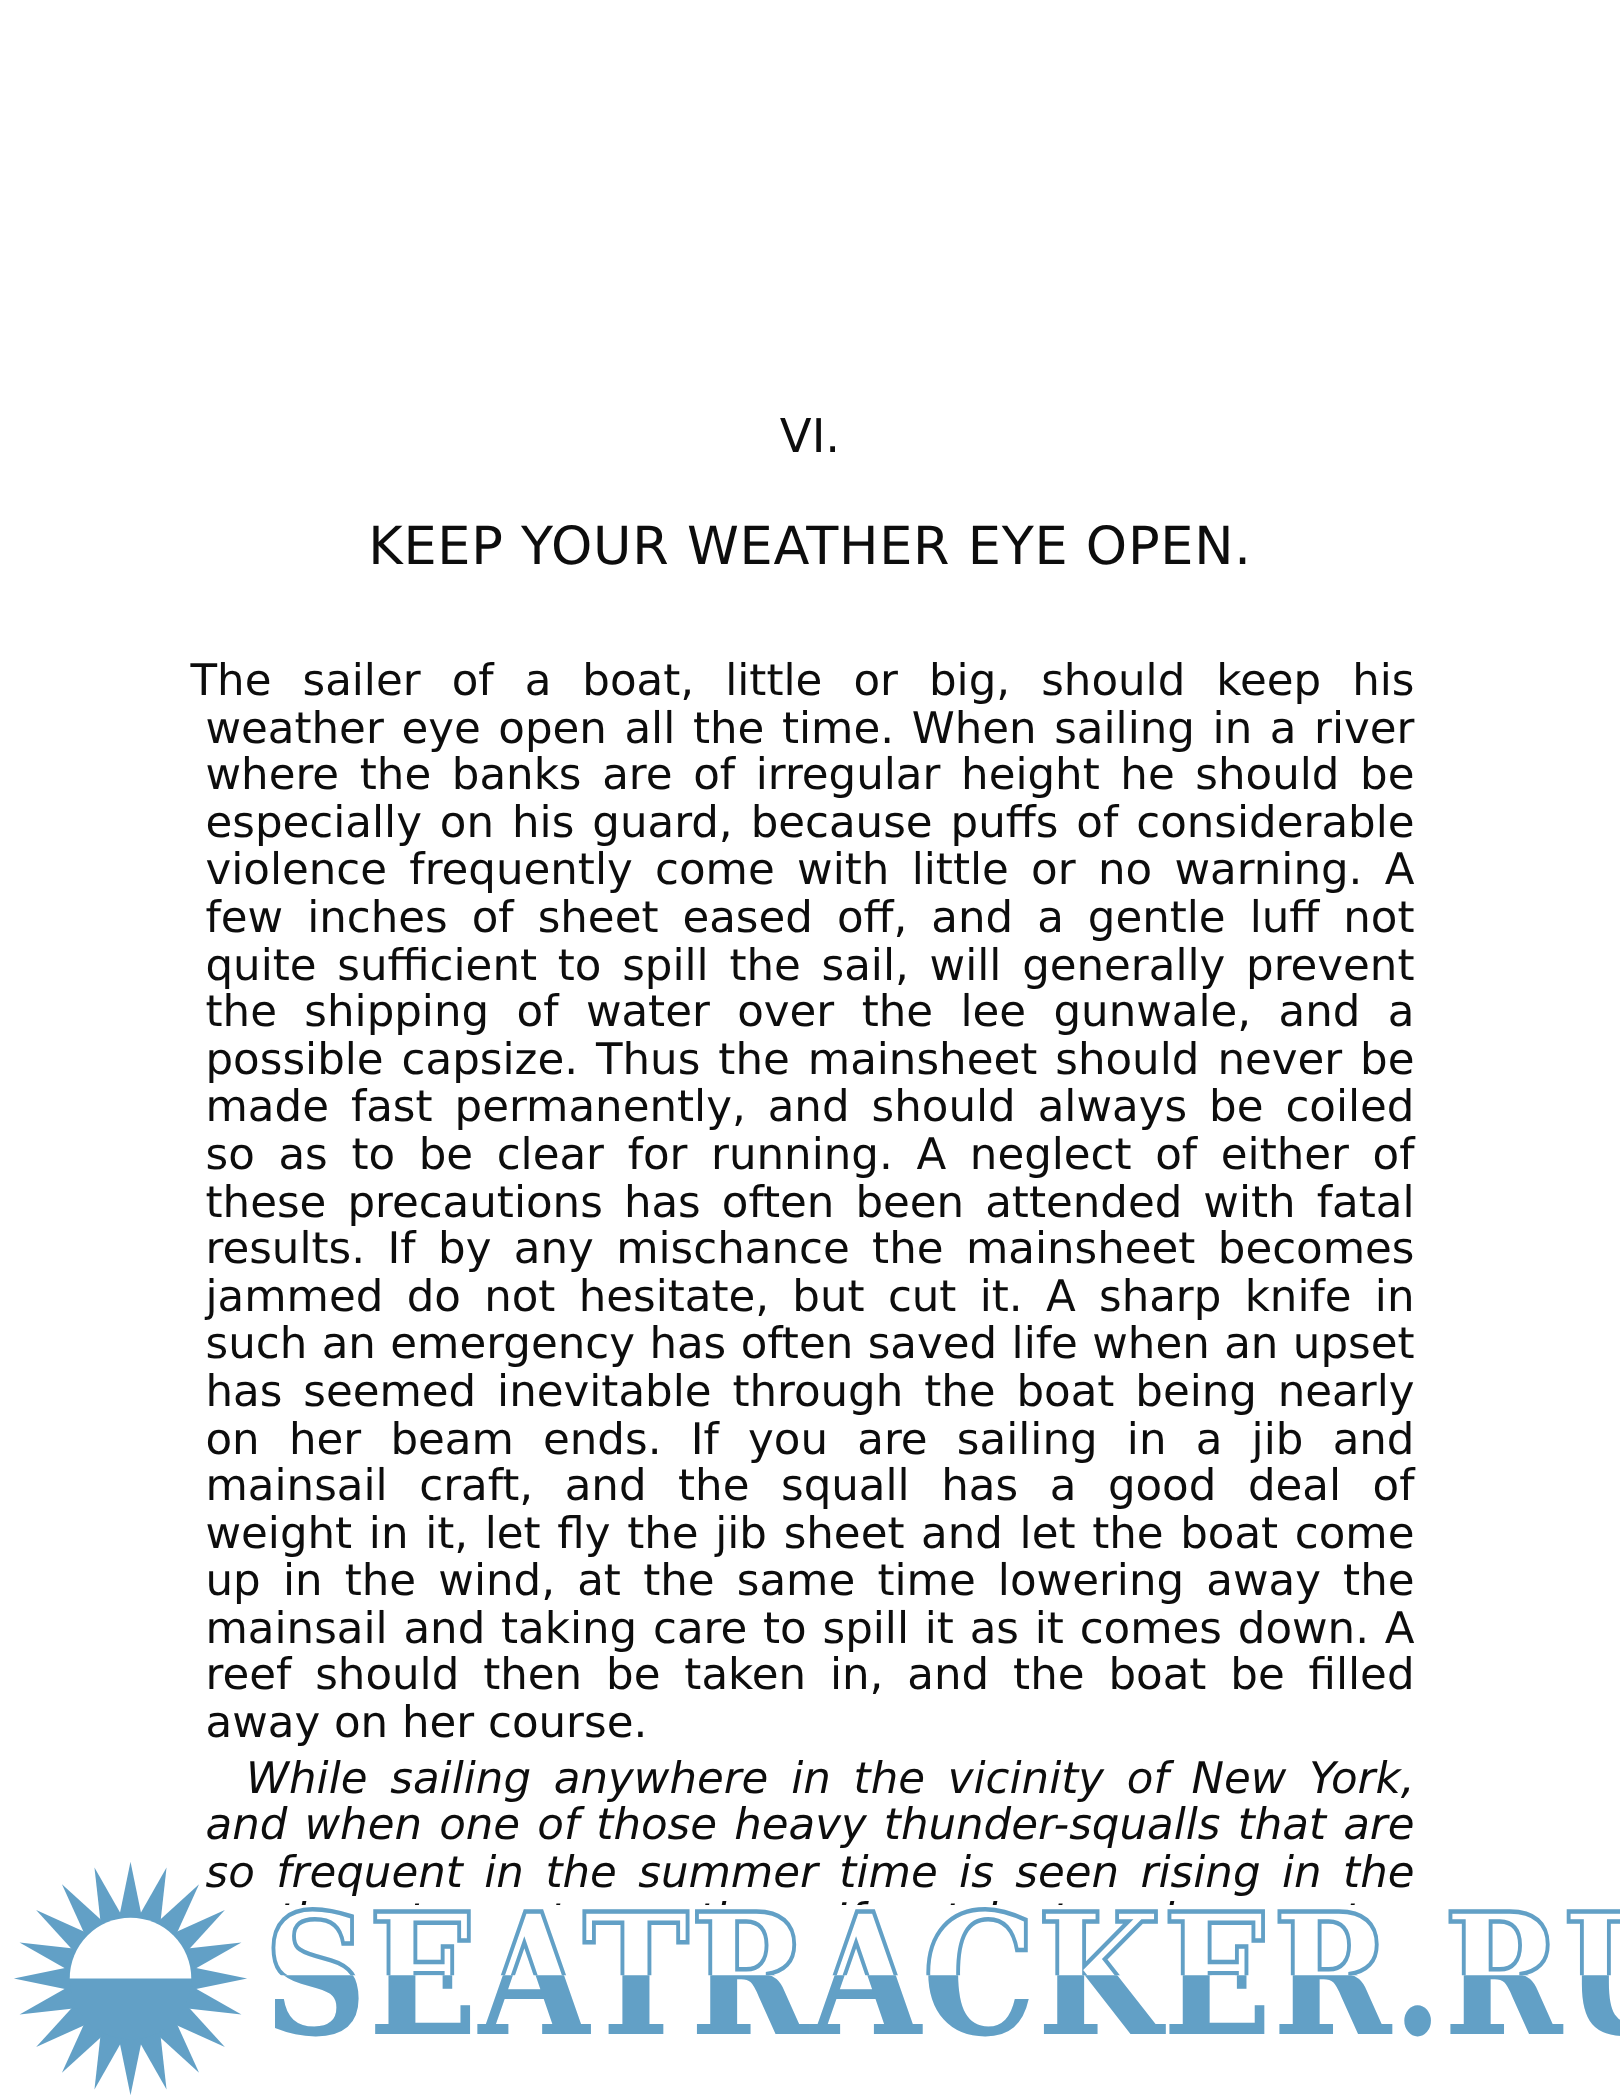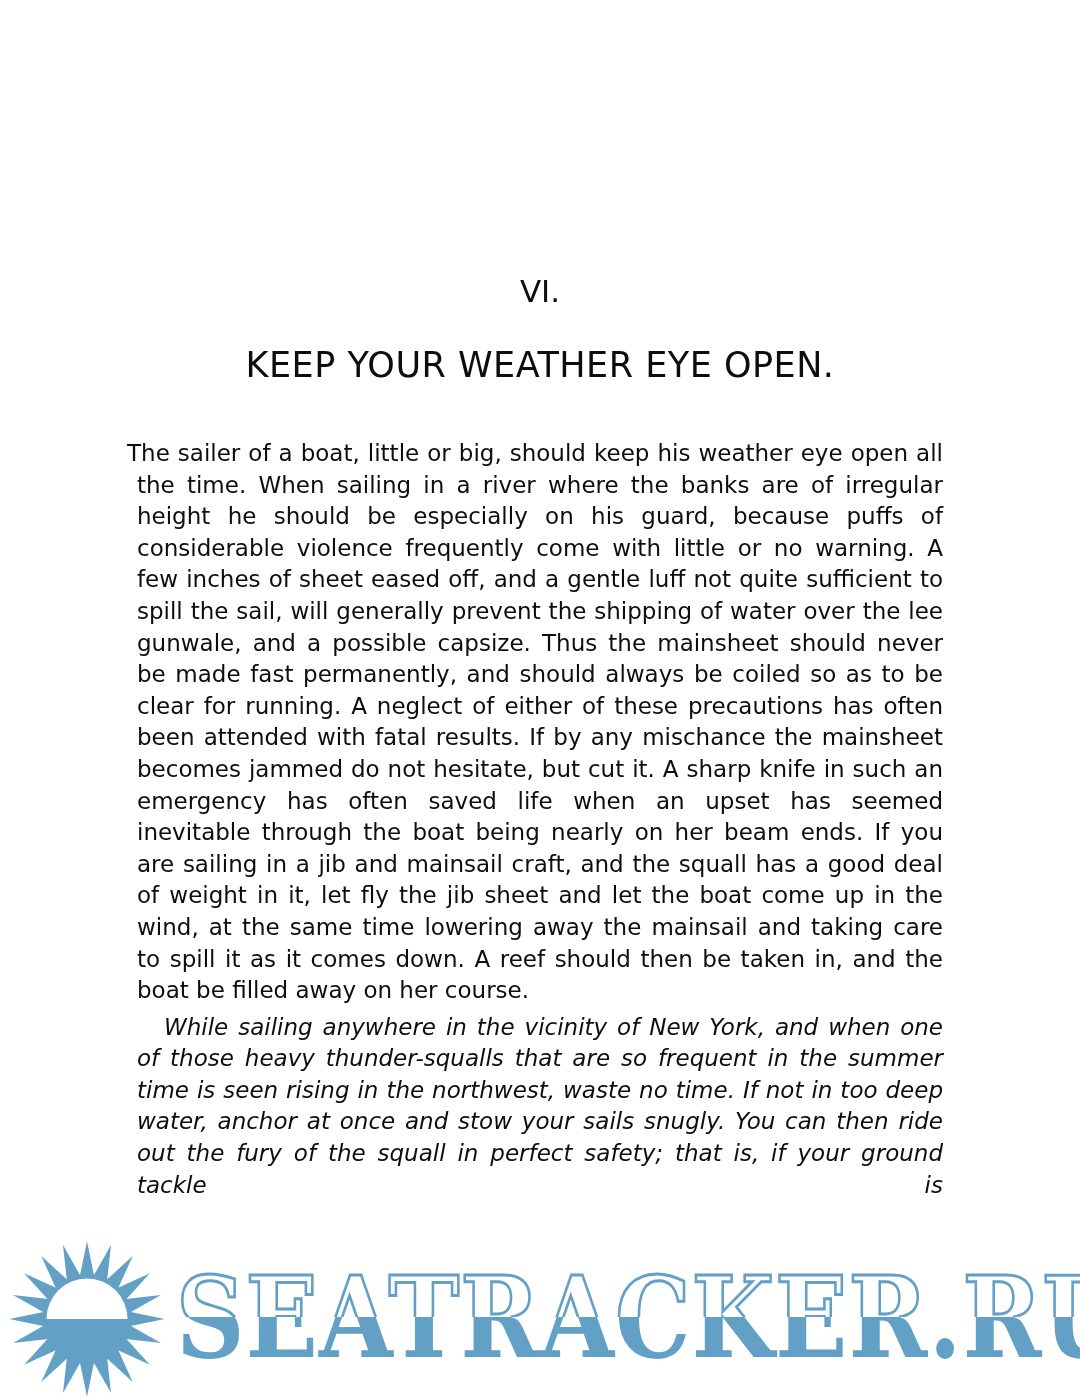--- a/index.html
+++ b/index.html
@@ -34,21 +34,21 @@
   }
 
   .body-text {
     position: absolute;
     top: 438px;
     left: 137px;
     width: 806px;
   }
   .body-text p {
     margin: 0;
-    font-size: 23px;
+    font-size: 29px;
     line-height: 31.6px;
     text-align: justify;
   }
   .para-1 { text-indent: -10px; }
   .para-2 { text-indent: 27px; margin-top: 5px !important; text-align-last: justify; font-style: italic; }
 
   
   .bottom-mask {
     position: absolute;
     left: 0; top: 1270px;

